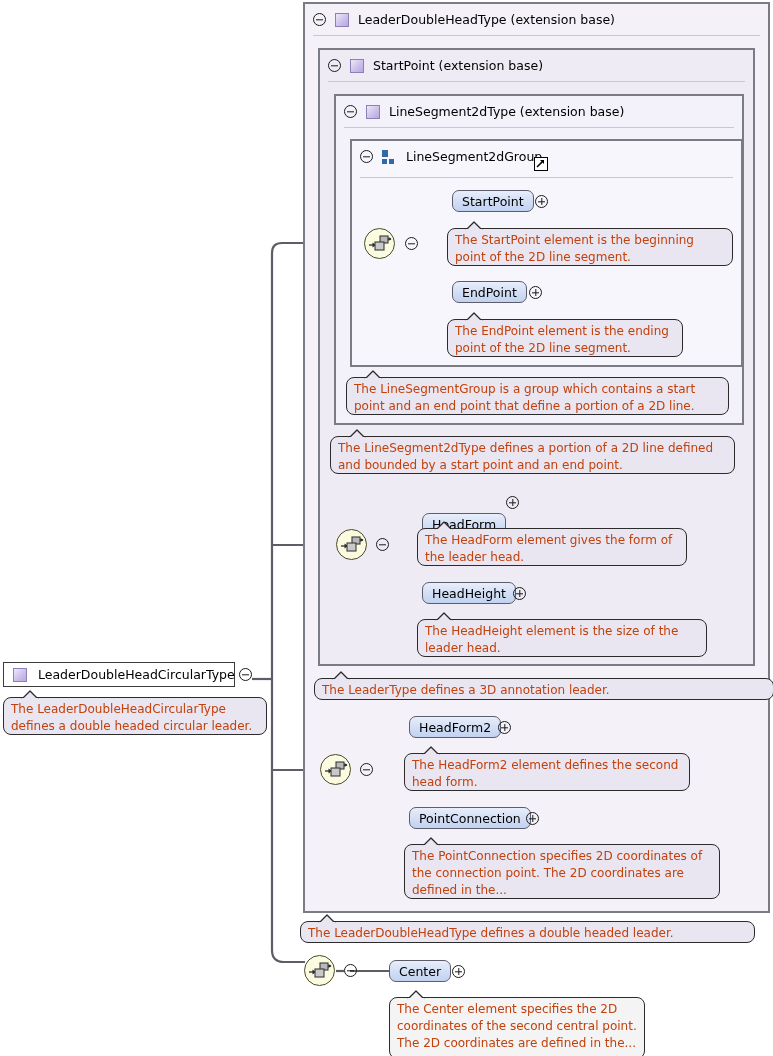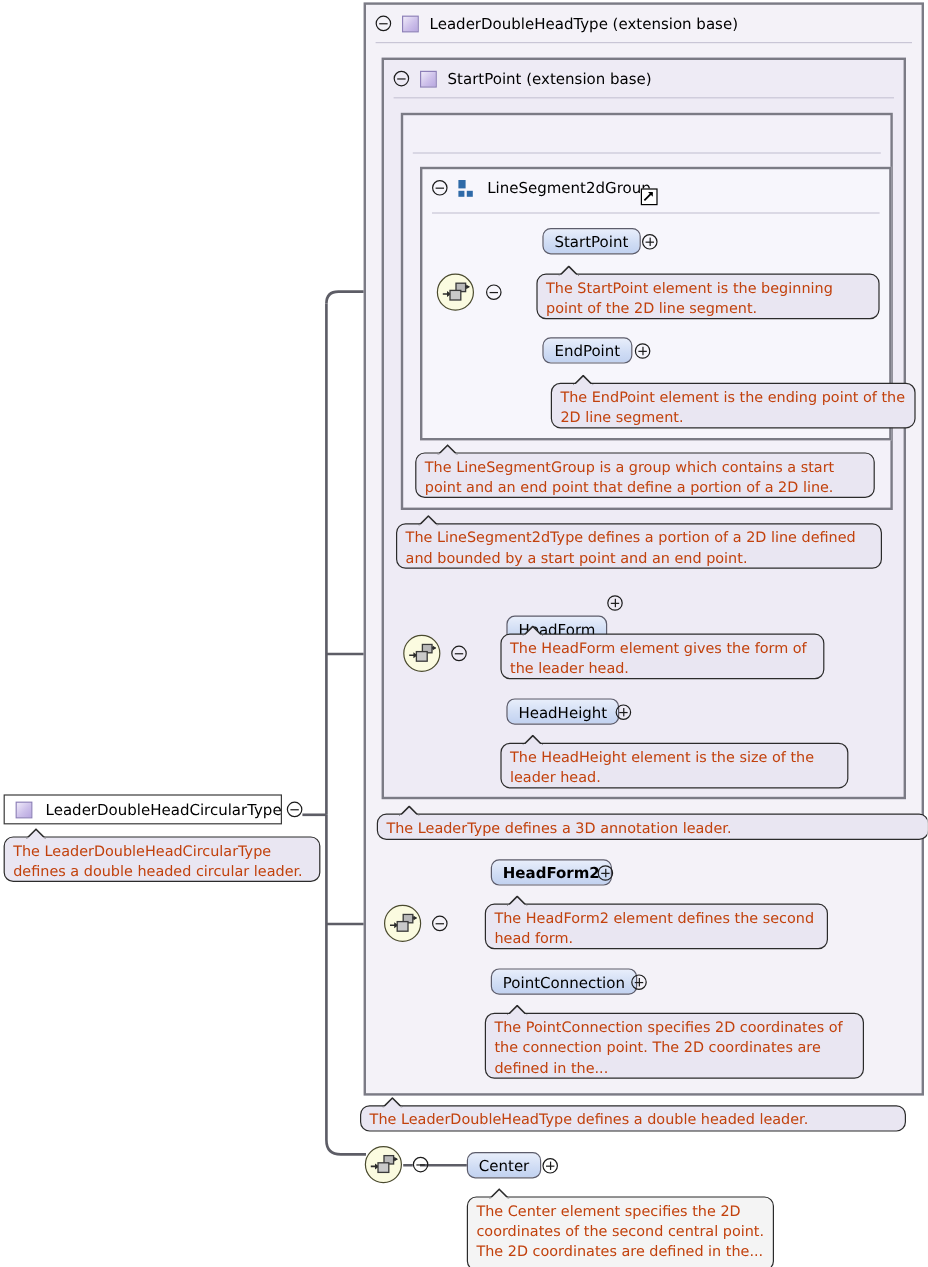--- a/index.html
+++ b/index.html
@@ -245,20 +245,25 @@
   <div class="ctbox lvl1" style="left:318px; top:48px; width:437px; height:618px;">
     <div class="ct-header" style="width:437px;">
       <div class="toggle"></div>
       <div class="ct-square"></div>
       <span class="ct-title">StartPoint (extension base)</span>
     </div>
     <div class="ct-rule" style="left:8px; top:31px; width:417px;"></div>
   </div>
 
   <div class="ctbox lvl2" style="left:334px; top:94px; width:410px; height:331px;">
+    <div class="ct-header" style="width:410px;">
+      <div class="toggle"></div>
+      <div class="ct-square"></div>
+      <span class="ct-title">LineSegment2dType (extension base)</span>
+    </div>
     <div class="ct-rule" style="left:8px; top:31px; width:390px;"></div>
   </div>
 
   <div class="ctbox lvl3" style="left:350px; top:139px; width:393px; height:228px;">
     <div class="ct-header" style="width:393px;">
       <div class="toggle"></div>
       <div class="grp-icon">
         <i class="a"></i>
           <i class="b"></i>
           <i class="c"></i>
@@ -314,21 +319,21 @@
         <path d="M1 9 H17" stroke="#e9e6f2" stroke-width="2"></path>
       </svg>
     </div>
     <span>The StartPoint element is the beginning point of the 2D line segment.</span>
   </div>
 
   <div class="elem" style="left:452px; top:281px;">
     <span>EndPoint</span>
   </div>
   <div class="toggle plus" style="position:absolute; left:529px; top:286px;"></div>
-  <div class="anno" style="left:447px; top:319px; width:304px; height:38px;margin-left:12px;">
+  <div class="anno" style="left:447px; top:319px; width:236px; height:38px;">
     <div class="tail" style="left:17px;">
       <svg width="18" height="9" viewBox="0 0 18 9">
         <path d="M1 9 L9 1 L17 9" fill="#e9e6f2" stroke="#2b2b2b" stroke-width="1.3" stroke-linejoin="round"></path>
         <path d="M1 9 H17" stroke="#e9e6f2" stroke-width="2"></path>
       </svg>
     </div>
     <span>The EndPoint element is the ending point of the 2D line segment.</span>
   </div>
 
   <div class="anno" style="left:346px; top:377px; width:383px; height:38px;">
@@ -406,21 +411,21 @@
       <path d="M1 10 H6" stroke="#2b2b2b" stroke-width="1.3"></path>
       <path d="M4.5 7.5 L8 10 L4.5 12.5 Z" fill="#2b2b2b"></path>
       <rect x="12" y="1" width="8" height="7" fill="#b9b9b9" stroke="#3a3a3a" stroke-width="1.1"></rect>
       <rect x="7" y="7" width="9" height="8" fill="#c9c9c9" stroke="#3a3a3a" stroke-width="1.1"></rect>
       <path d="M20 4 H23" stroke="#2b2b2b" stroke-width="1.3"></path>
       <path d="M20.5 2 L23.5 4 L20.5 6 Z" fill="#2b2b2b"></path>
     </svg>
   </div>
   <div class="toggle" style="position:absolute; left:360px; top:763px;"></div>
 
-  <div class="elem" style="left:409px; top:716px;font-weight:bold;">
+  <div class="elem" style="left:409px; top:716px;">
     <span>HeadForm2</span>
   </div>
   <div class="toggle plus" style="position:absolute; left:498px; top:721px;"></div>
   <div class="anno" style="left:404px; top:753px; width:286px; height:38px;">
     <div class="tail" style="left:17px;">
       <svg width="18" height="9" viewBox="0 0 18 9">
         <path d="M1 9 L9 1 L17 9" fill="#e9e6f2" stroke="#2b2b2b" stroke-width="1.3" stroke-linejoin="round"></path>
         <path d="M1 9 H17" stroke="#e9e6f2" stroke-width="2"></path>
       </svg>
     </div>

